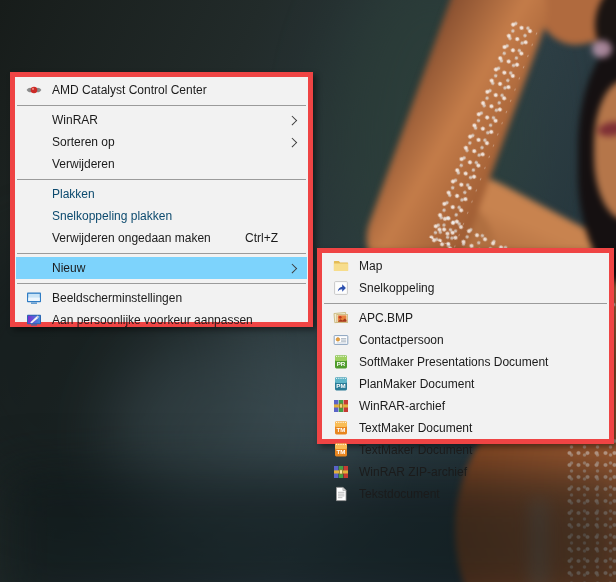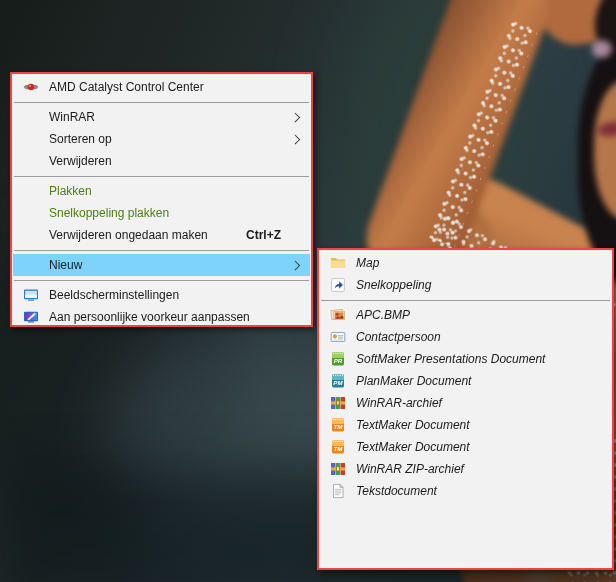--- a/index.html
+++ b/index.html
@@ -31,33 +31,33 @@
     background-image:radial-gradient(circle,rgba(255,255,255,.95) 0 1.2px,rgba(255,255,255,0) 2.6px),
       radial-gradient(circle,rgba(230,240,245,.8) 0 1px,rgba(255,255,255,0) 2.2px);
     background-size:9px 12px,13px 8px;}
   .splash-forearm{left:468px;top:15px;width:30px;height:235px;transform:rotate(21deg);opacity:.85;}
   .splash-upperarm{left:425px;top:255px;width:200px;height:34px;transform:rotate(27deg);opacity:.8;}
   .splash-bottom{left:565px;top:435px;width:90px;height:150px;opacity:.5;}
   .streak{position:absolute;left:530px;top:500px;width:18px;height:90px;background:#7b8d90;
     opacity:.35;filter:blur(8px);}
 
   
-  .menu{position:absolute;background:#f2f2f2;border:2px solid #ef4444;
+  .menu{position:absolute;background:#f2f2f2;border:5px solid #ef4444;
     box-shadow:3px 3px 6px rgba(0,0,0,.45);padding:2px 0;box-sizing:border-box;z-index:10;}
   #main-menu{left:10px;top:72px;width:303px;height:255px;}
-  #new-submenu{left:317px;top:248px;width:297px;height:322px;z-index:11;font-style:italic;}
+  #new-submenu{left:317px;top:248px;width:297px;height:196px;z-index:11;}
   .mi{height:22px;display:flex;align-items:center;margin:0 1px;padding:0 9px 0 10px;
     font-size:12px;color:#1b1b1b;cursor:default;}
   .mi.hl{background:#7dd3fc;}
-  .mi.disabled{color:#4d7c0f;}
+  .mi.disabled{color:#0c4a6e;}
   .mi-icon{width:16px;height:16px;flex:0 0 16px;margin-right:10px;display:flex;
     align-items:center;justify-content:center;}
   .mi-icon svg{width:16px;height:16px;display:block;}
   .mi-label{flex:1;white-space:nowrap;overflow:hidden;}
-  .mi-shortcut{margin-right:20px;white-space:nowrap;font-weight:bold;}
+  .mi-shortcut{margin-right:20px;white-space:nowrap;}
   .mi-arrow{width:9px;flex:0 0 9px;display:flex;align-items:center;justify-content:center;}
   .chev{width:5.5px;height:5.5px;border-top:1.4px solid #3c3c3c;border-right:1.4px solid #3c3c3c;
     transform:rotate(45deg);margin-right:2px;}
   .sep{height:8px;display:flex;align-items:center;margin:0 2px;}
   .sep-line{border-top:1px solid #9b9b9b;width:100%;height:0;}
 </style>
 </head>
 <body>
 
 <div class="desktop">

